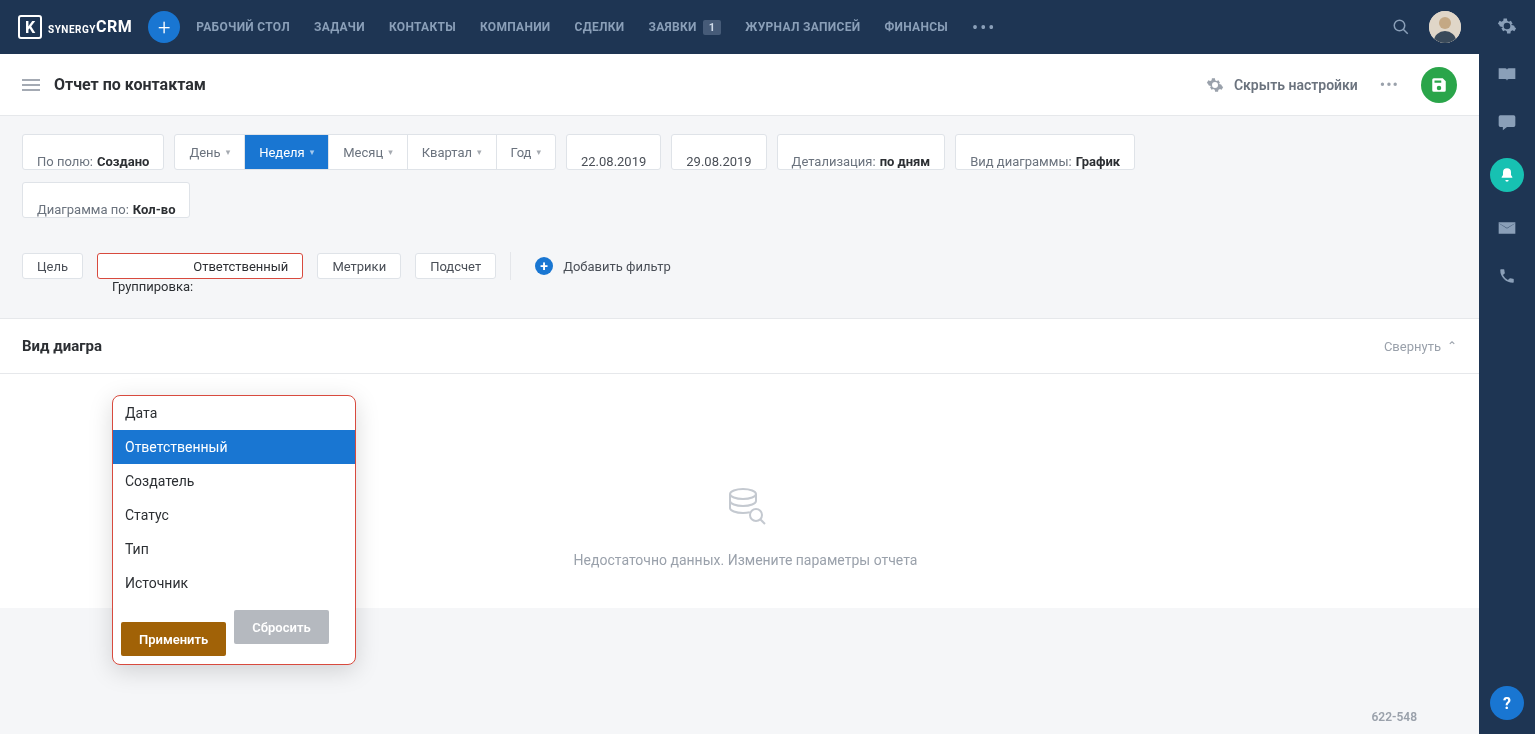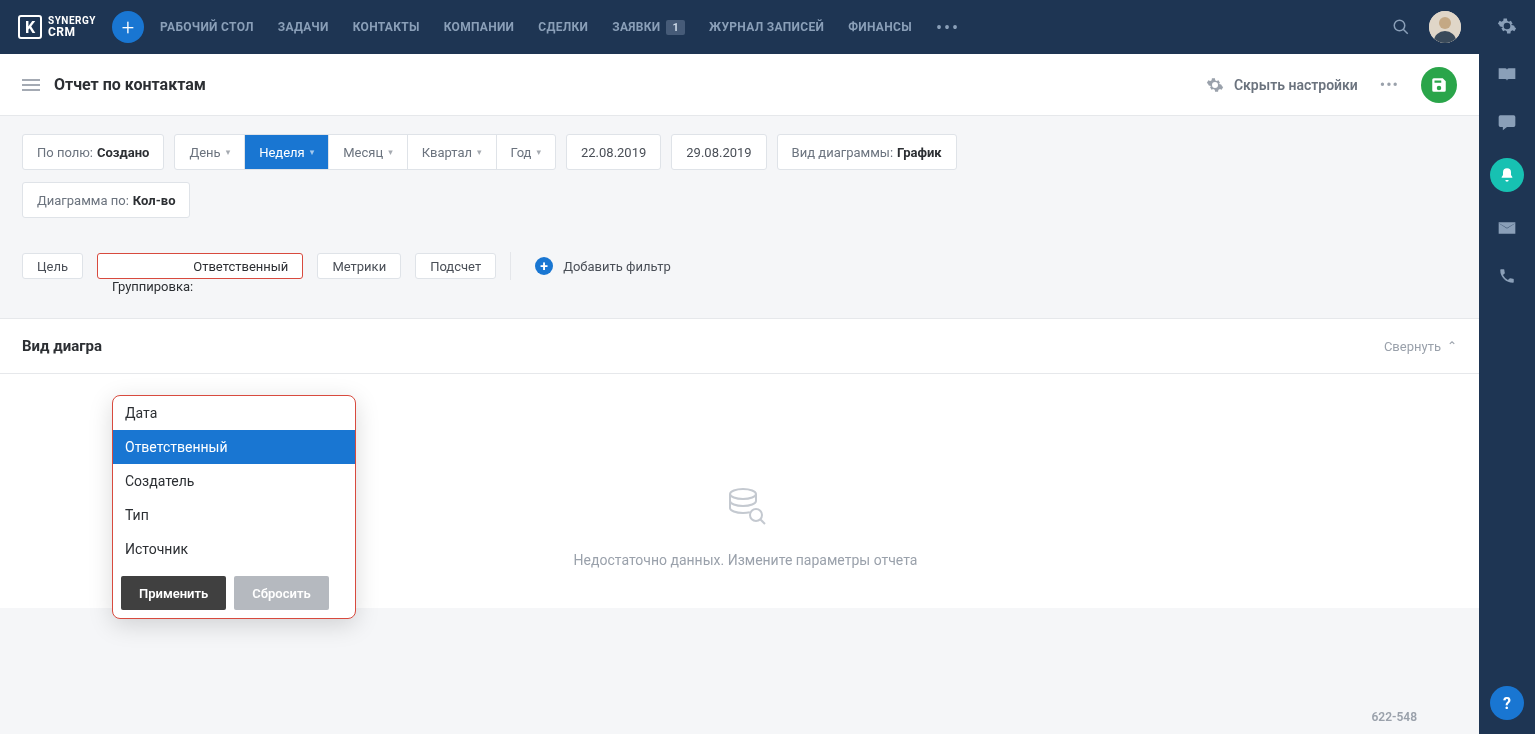--- a/index.html
+++ b/index.html
@@ -2,21 +2,21 @@
 <html><head>
 <meta charset="utf-8">
 <style>
 * { margin: 0; padding: 0; box-sizing: border-box; font-family: -apple-system, BlinkMacSystemFont, "Segoe UI", Roboto, Arial, sans-serif; }
 body { background: #f5f6f8; overflow: hidden; }
 .app { display: flex; width: 1535px; height: 734px; }
 .main-wrap { flex: 1; display: flex; flex-direction: column; }
 .top-nav { height: 54px; background: #1e3553; display: flex; align-items: center; padding: 0 18px; gap: 16px; }
 .logo { display: flex; align-items: center; gap: 6px; color: #fff; }
 .logo-icon { width: 24px; height: 24px; border: 2px solid #fff; border-radius: 3px; display: flex; align-items: center; justify-content: center; font-weight: bold; }
-.logo-text { display: flex; flex-direction: column; line-height: 1; font-weight: 700; font-size: 10px; letter-spacing: 0.5px; }
+.logo-text { display: flex; flex-direction: row; line-height: 1; font-weight: 700; font-size: 10px; letter-spacing: 0.5px; align-items: flex-end; }
 .add-btn { width: 32px; height: 32px; border-radius: 50%; background: #1976d2; color: #fff; display: flex; align-items: center; justify-content: center; font-size: 22px; font-weight: 300; cursor: pointer; }
 .nav-items { display: flex; align-items: center; gap: 24px; }
 .nav-item { color: #8a9fb8; font-size: 12px; font-weight: 700; letter-spacing: 0.3px; cursor: pointer; display: flex; align-items: center; gap: 6px; }
 .nav-badge { background: #465b78; color: #cdd9e8; padding: 1px 6px; border-radius: 2px; font-size: 11px; }
 .nav-more { color: #8a9fb8; font-size: 18px; cursor: pointer; letter-spacing: 2px; }
 .nav-spacer { flex: 1; }
 .nav-search { color: #8a9fb8; width: 24px; height: 24px; display: flex; align-items: center; justify-content: center; cursor: pointer; }
 .avatar { width: 32px; height: 32px; border-radius: 50%; background: #d0d0d0; overflow: hidden; cursor: pointer; }
 .avatar svg { width: 100%; height: 100%; }
 
@@ -24,21 +24,21 @@
 .hamburger { color: #9aa1ab; cursor: pointer; }
 .page-title { font-size: 16px; font-weight: 700; color: #2c2f33; }
 .sub-spacer { flex: 1; }
 .hide-settings { display: flex; align-items: center; gap: 10px; color: #6b737e; font-size: 14px; font-weight: 600; cursor: pointer; }
 .more-dots { color: #9aa1ab; cursor: pointer; letter-spacing: 1px; padding: 0 8px; }
 .save-btn { width: 36px; height: 36px; border-radius: 50%; background: #2aa54a; display: flex; align-items: center; justify-content: center; cursor: pointer; }
 
 .content { flex: 1; overflow-y: auto; position: relative; }
 .filters-row { display: flex; gap: 10px; padding: 18px 22px 0 22px; align-items: center; flex-wrap: wrap; }
 .filters-row.second { padding-top: 12px; }
-.pill { background: #fff; border: 1px solid #dfe3e8; border-radius: 3px; height: 36px; padding: 0 14px; display: flex; align-items: center; font-size: 13px; color: #4a4f57; cursor: pointer; gap: 4px; }
+.pill { background: #fff; border: 1px solid #dfe3e8; border-radius: 3px; height: 36px; padding: 0 14px; display: flex; align-items: flex-end; font-size: 13px; color: #4a4f57; cursor: pointer; gap: 4px; }
 .pill .label { color: #6b737e; }
 .pill .value { color: #2c2f33; font-weight: 700; }
 .period-group { display: flex; border: 1px solid #dfe3e8; border-radius: 3px; overflow: hidden; height: 36px; background: #fff; }
 .period-item { padding: 0 14px; display: flex; align-items: center; font-size: 13px; color: #6b737e; cursor: pointer; gap: 5px; border-right: 1px solid #dfe3e8; }
 .period-item:last-child { border-right: none; }
 .period-item.active { background: #1976d2; color: #fff; }
 .caret { font-size: 9px; color: inherit; opacity: 0.6; }
 .period-item.active .caret { color: #fff; }
 
 .filter-tabs { display: flex; gap: 14px; padding: 34px 22px 0 22px; align-items: center; }
@@ -59,21 +59,21 @@
 .chart-body { background: #fff; padding: 110px 0 40px 12px; text-align: center; }
 .empty-icon { display: inline-block; margin-bottom: 22px; }
 .empty-text { color: #9aa1ab; font-size: 14px; }
 
 .dropdown { position: absolute; left: 112px; top: 279px; width: 244px; background: #fff; box-shadow: 0 6px 24px rgba(0,0,0,0.15); border: 1.5px solid #d84a3e; border-radius: 8px; z-index: 50; }
 .dd-list { }
 .dd-item { padding: 9px 12px; font-size: 14px; color: #2c2f33; cursor: pointer; }
 .dd-item.sel { background: #1976d2; color: #fff; }
 .dd-actions { display: flex; gap: 8px; padding: 10px 8px 8px 8px; }
 .dd-btn { flex: 0 0 auto; height: 34px; padding: 0 18px; border-radius: 2px; font-size: 13px; font-weight: 600; display: flex; align-items: center; justify-content: center; cursor: pointer; border: none; }
-.dd-apply { background: #404040; color: #fff; }
+.dd-apply { background: #a16207; color: #fff; margin-top: 12px; }
 .dd-reset { background: #b5b9bf; color: #fff; }
 
 .right-rail { width: 56px; background: #1e3553; display: flex; flex-direction: column; align-items: center; padding-top: 14px; gap: 24px; position: relative; }
 .rail-icon { width: 24px; height: 24px; color: #8a9fb8; cursor: pointer; display: flex; align-items: center; justify-content: center; }
 .rail-notif { width: 34px; height: 34px; border-radius: 50%; background: #17c1b2; color: #fff; display: flex; align-items: center; justify-content: center; cursor: pointer; }
 .rail-help { position: absolute; bottom: 14px; width: 34px; height: 34px; border-radius: 50%; background: #1976d2; color: #fff; display: flex; align-items: center; justify-content: center; cursor: pointer; font-weight: 700; }
 
 .version { position: absolute; right: 62px; bottom: 10px; font-size: 12px; color: #9aa1ab; font-weight: 600; }
 svg { display: block; }
 </style>
@@ -81,21 +81,21 @@
 <body>
 
 <div class="app">
   <div class="main-wrap">
 
     <div class="top-nav">
       <div class="logo">
         <div class="logo-icon">K</div>
         <div class="logo-text">
           <span>SYNERGY</span>
-          <span style="font-size:12px;">CRM</span>
+          <span style="font-size:16px;">CRM</span>
         </div>
       </div>
       <div class="add-btn">+</div>
       <div class="nav-items">
         <div class="nav-item">РАБОЧИЙ СТОЛ</div>
         <div class="nav-item">ЗАДАЧИ</div>
         <div class="nav-item">КОНТАКТЫ</div>
         <div class="nav-item">КОМПАНИИ</div>
         <div class="nav-item">СДЕЛКИ</div>
         <div class="nav-item">
@@ -171,20 +171,24 @@
               <span class="caret">▾</span>
             </div>
           <div class="period-item">
               <span>Год</span>
               <span class="caret">▾</span>
             </div>
         </div>
         <div class="pill">22.08.2019</div>
         <div class="pill">29.08.2019</div>
         <div class="pill">
+          <span class="label">Детализация:</span>
+          <span class="value">по дням</span>
+        </div>
+        <div class="pill">
           <span class="label">Вид диаграммы:</span>
           <span class="value">График</span>
         </div>
       </div>
 
       <div class="filters-row second">
         <div class="pill">
           <span class="label">Диаграмма по:</span>
           <span class="value">Кол-во</span>
         </div>
@@ -225,20 +229,21 @@
             </svg>
         </div>
         <div class="empty-text">Недостаточно данных. Измените параметры отчета</div>
       </div>
 
       <div class="dropdown">
         <div class="dd-list">
           <div class="dd-item">Дата</div>
           <div class="dd-item sel">Ответственный</div>
           <div class="dd-item">Создатель</div>
+          <div class="dd-item">Статус</div>
           <div class="dd-item">Тип</div>
           <div class="dd-item">Источник</div>
         </div>
         <div class="dd-actions">
           <button class="dd-btn dd-apply">Применить</button>
           <button class="dd-btn dd-reset">Сбросить</button>
         </div>
       </div>
 
       <div class="version">622-548</div>

